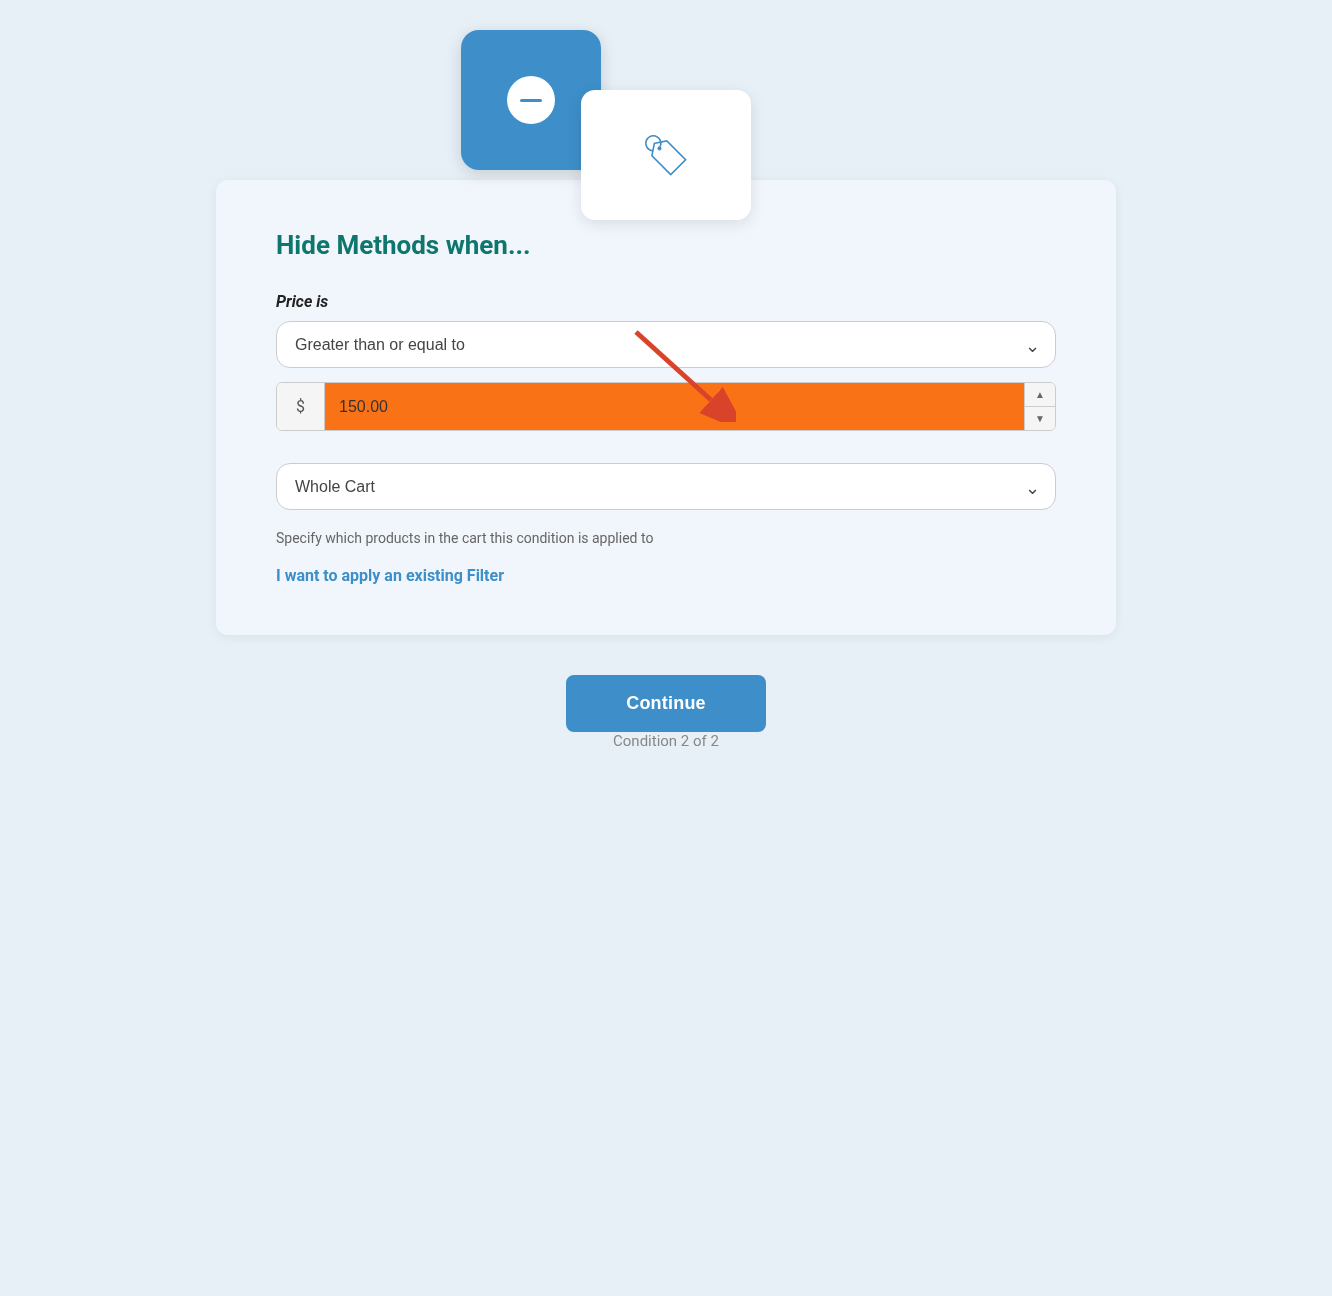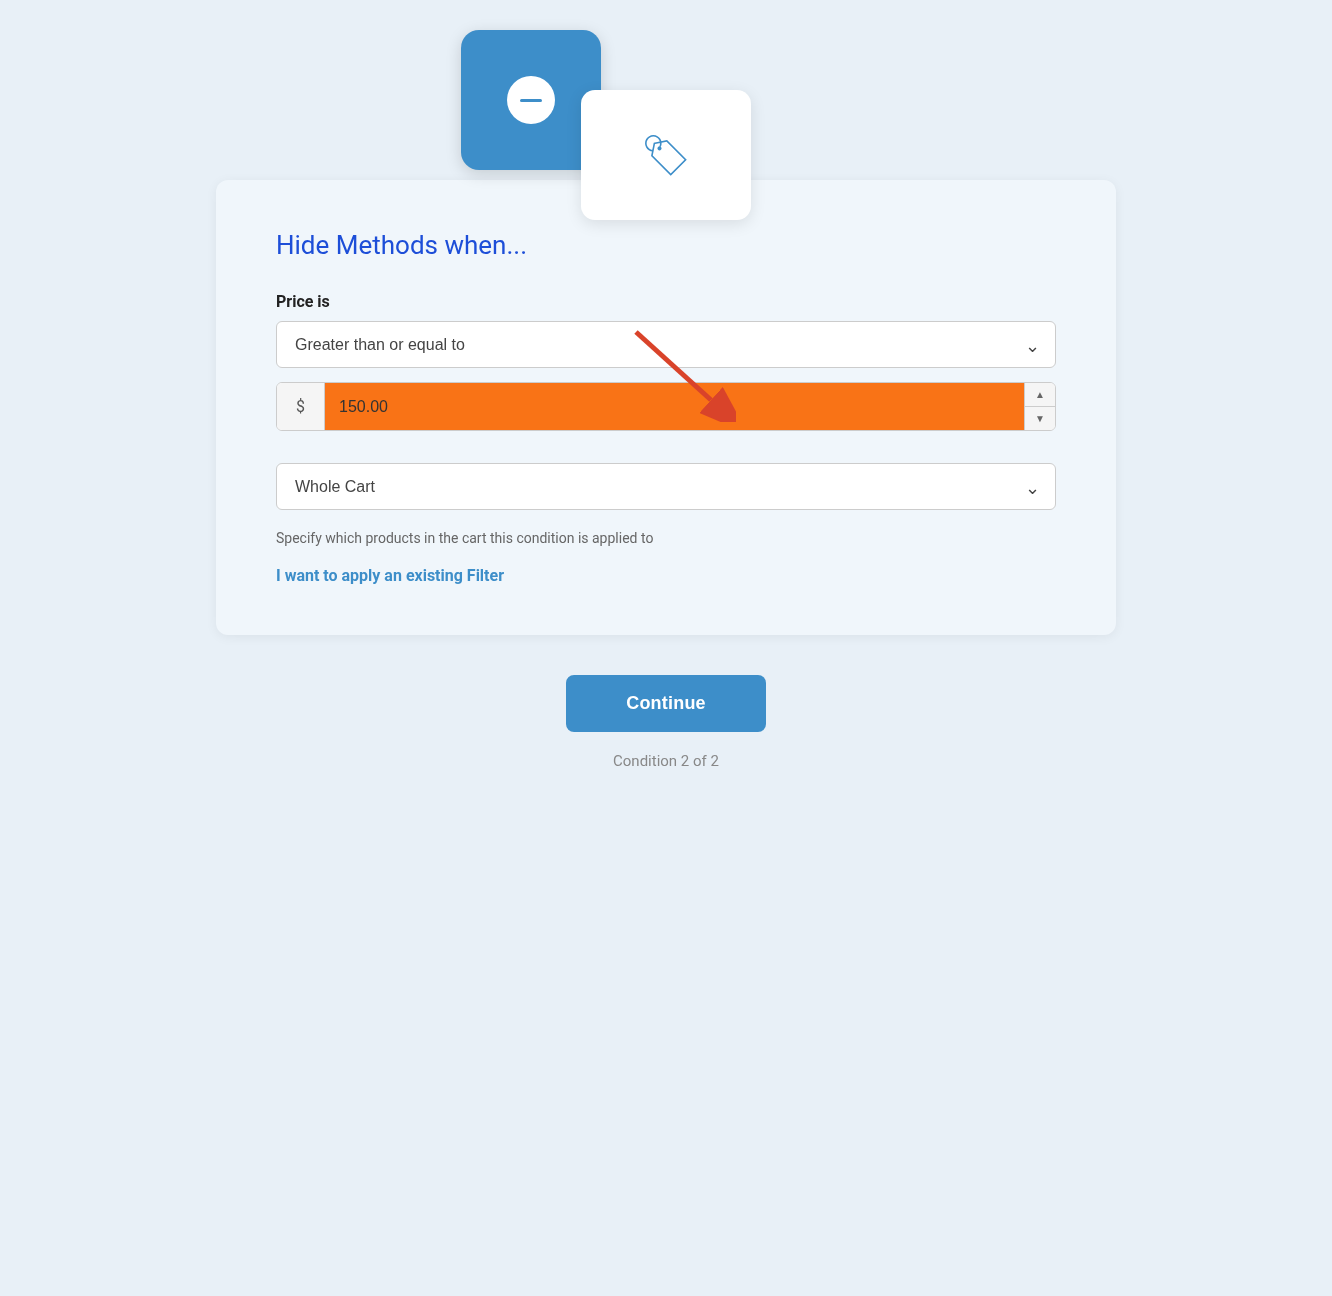--- a/index.html
+++ b/index.html
@@ -73,46 +73,47 @@
     .main-card {
       background: #f0f6fb;
       border-radius: 12px;
       padding: 50px 60px 50px 60px;
       width: 900px;
       max-width: 95vw;
       box-shadow: 0 2px 12px rgba(0,0,0,0.06);
     }
 
     .section-title {
-      color: #1d4ed8;
+      color: #0f766e;
       font-size: 26px;
-      font-weight: 400;
+      font-weight: 700;
       margin-bottom: 32px;
     }
 
     .field-label {
       font-size: 16px;
       font-weight: 700;
       color: #222;
       margin-bottom: 10px;
+      font-style: italic;
     }
 
     .select-wrapper {
       position: relative;
       margin-bottom: 14px;
     }
 
     .select-field {
       width: 100%;
       padding: 14px 18px;
       font-size: 16px;
       color: #444;
       background: white;
       border: 1px solid #ccc;
-      border-radius: 6px;
+      border-radius: 14px;
       appearance: none;
       cursor: pointer;
       outline: none;
     }
 
     .chevron-down {
       position: absolute;
       right: 16px;
       top: 50%;
       transform: translateY(-50%);
@@ -203,21 +204,20 @@
       font-size: 18px;
       font-weight: 600;
       cursor: pointer;
       letter-spacing: 0.2px;
     }
 
     .condition-text {
       text-align: center;
       color: #888;
       font-size: 15px;
-      margin-top: 20px;
     }
 
     
     .arrow-container {
       position: relative;
       margin-bottom: 0;
     }
 
     .red-arrow {
       position: absolute;

